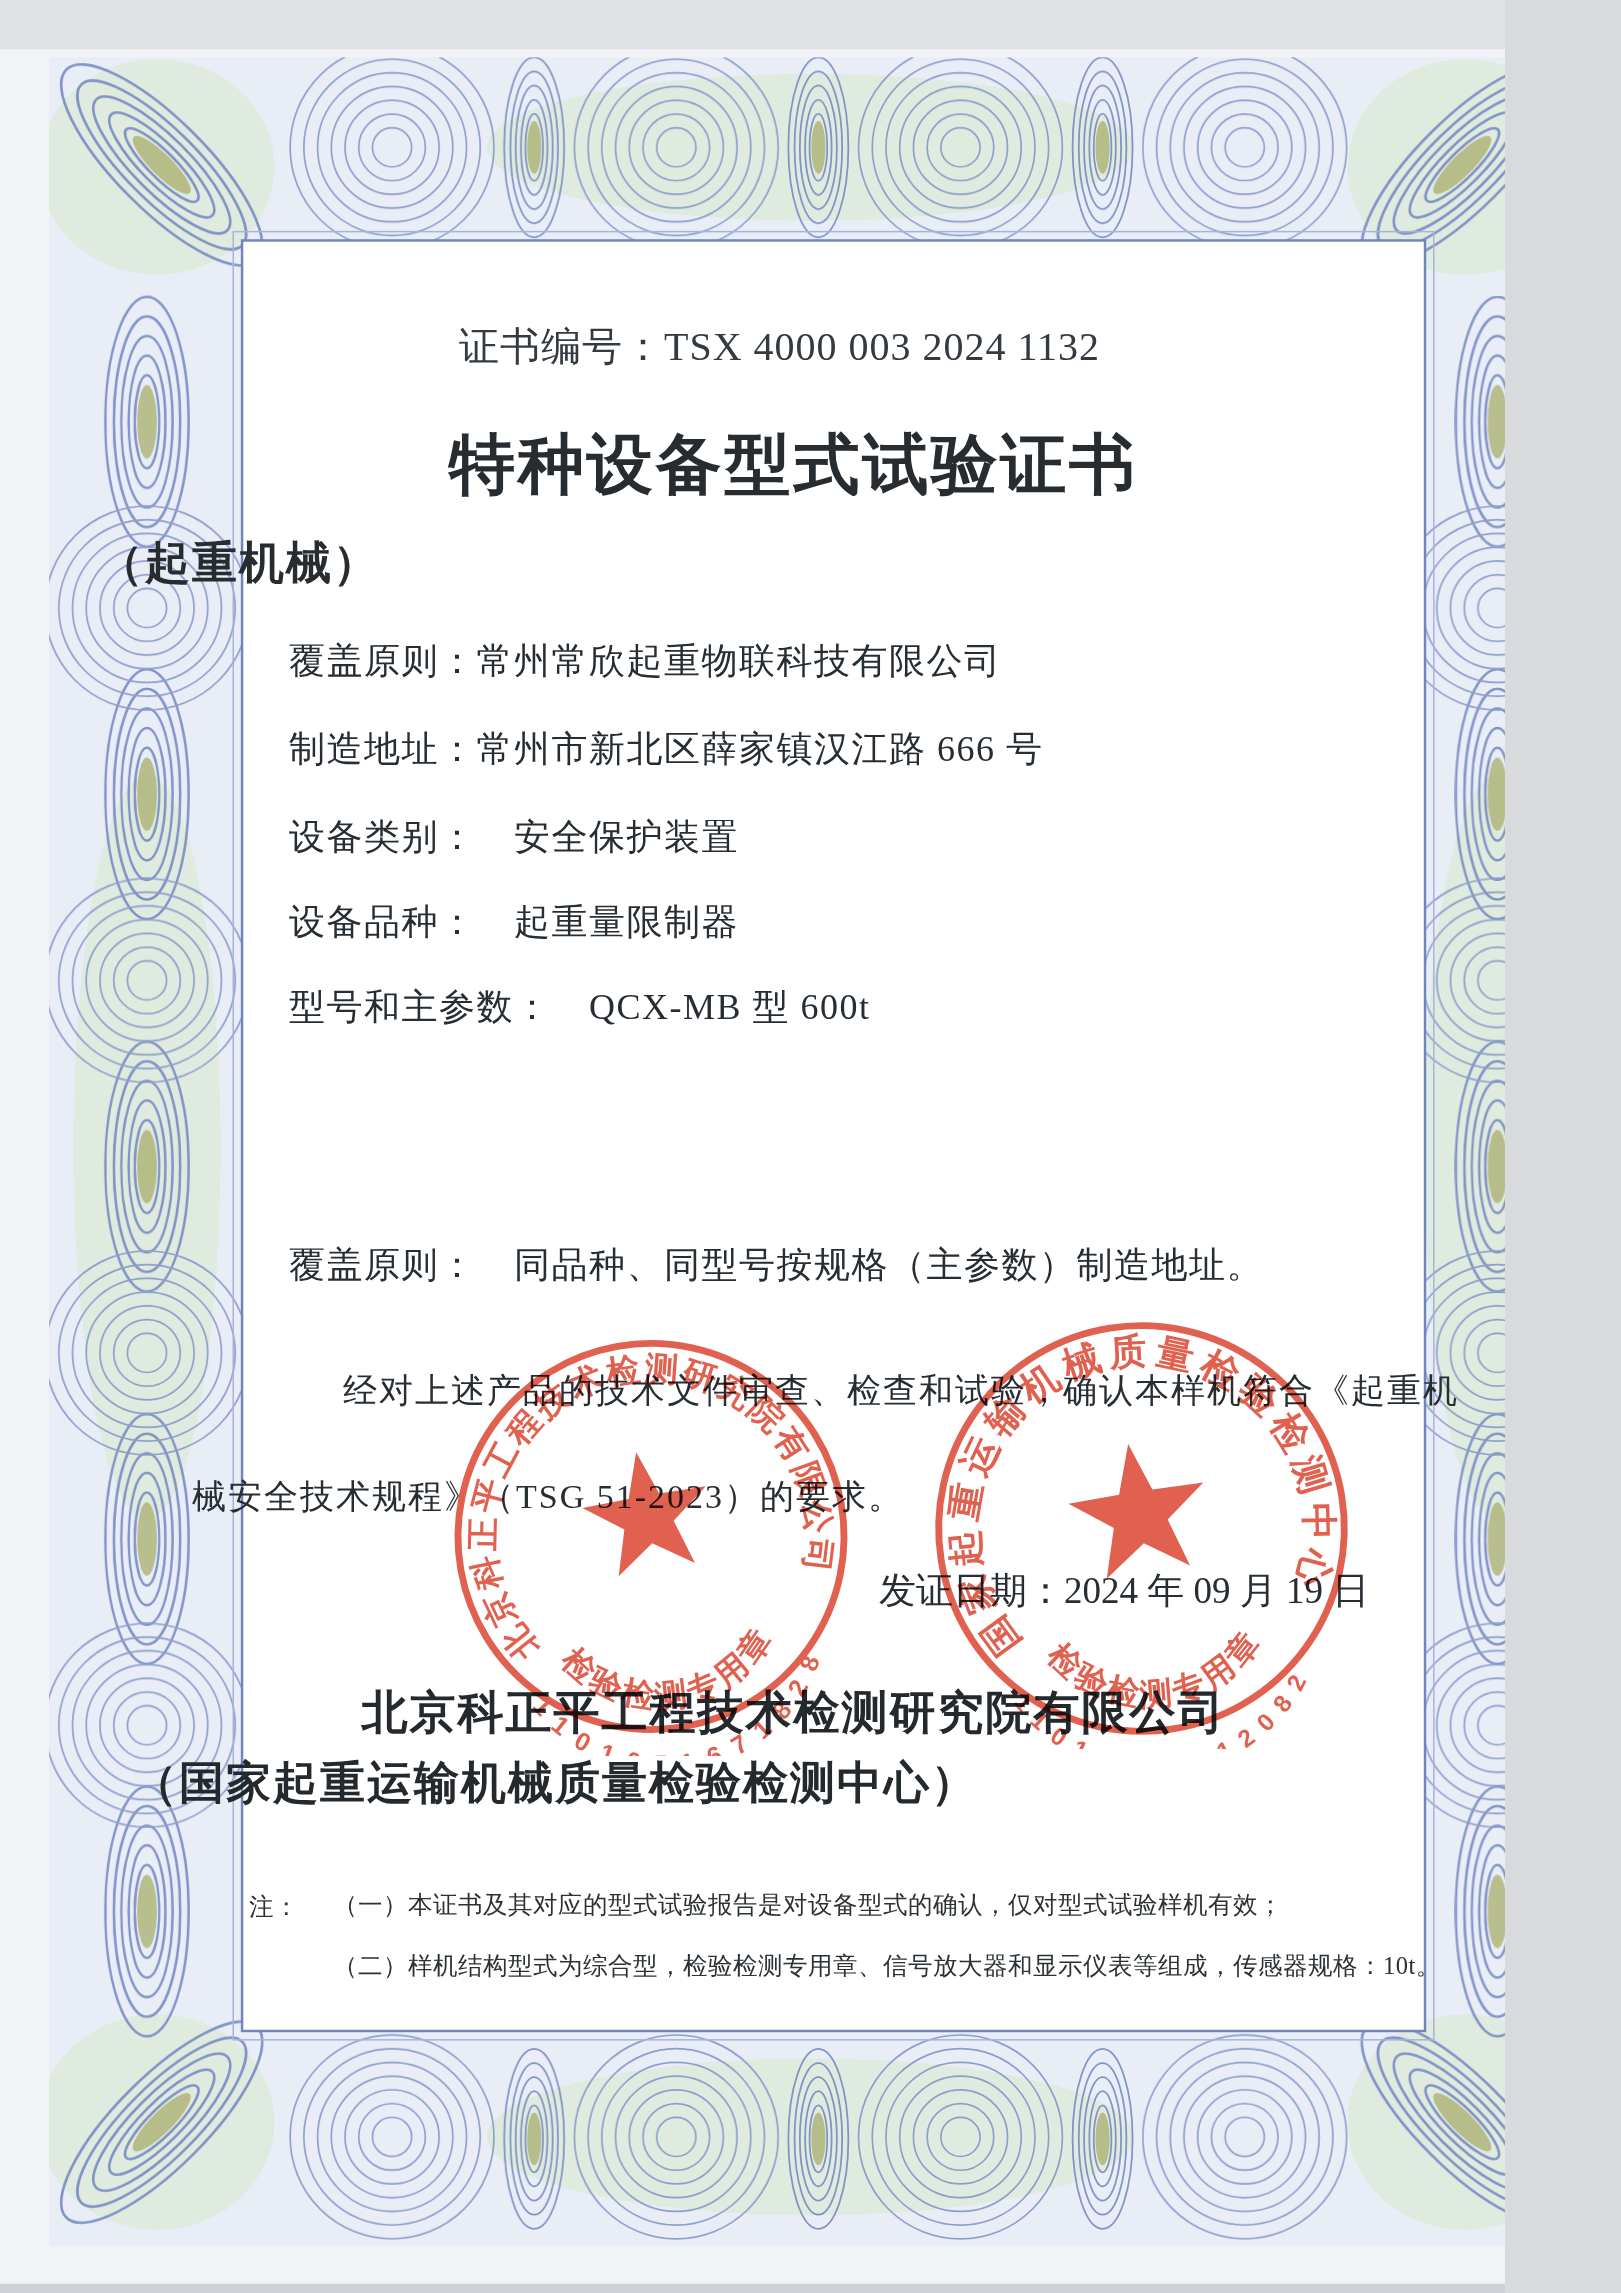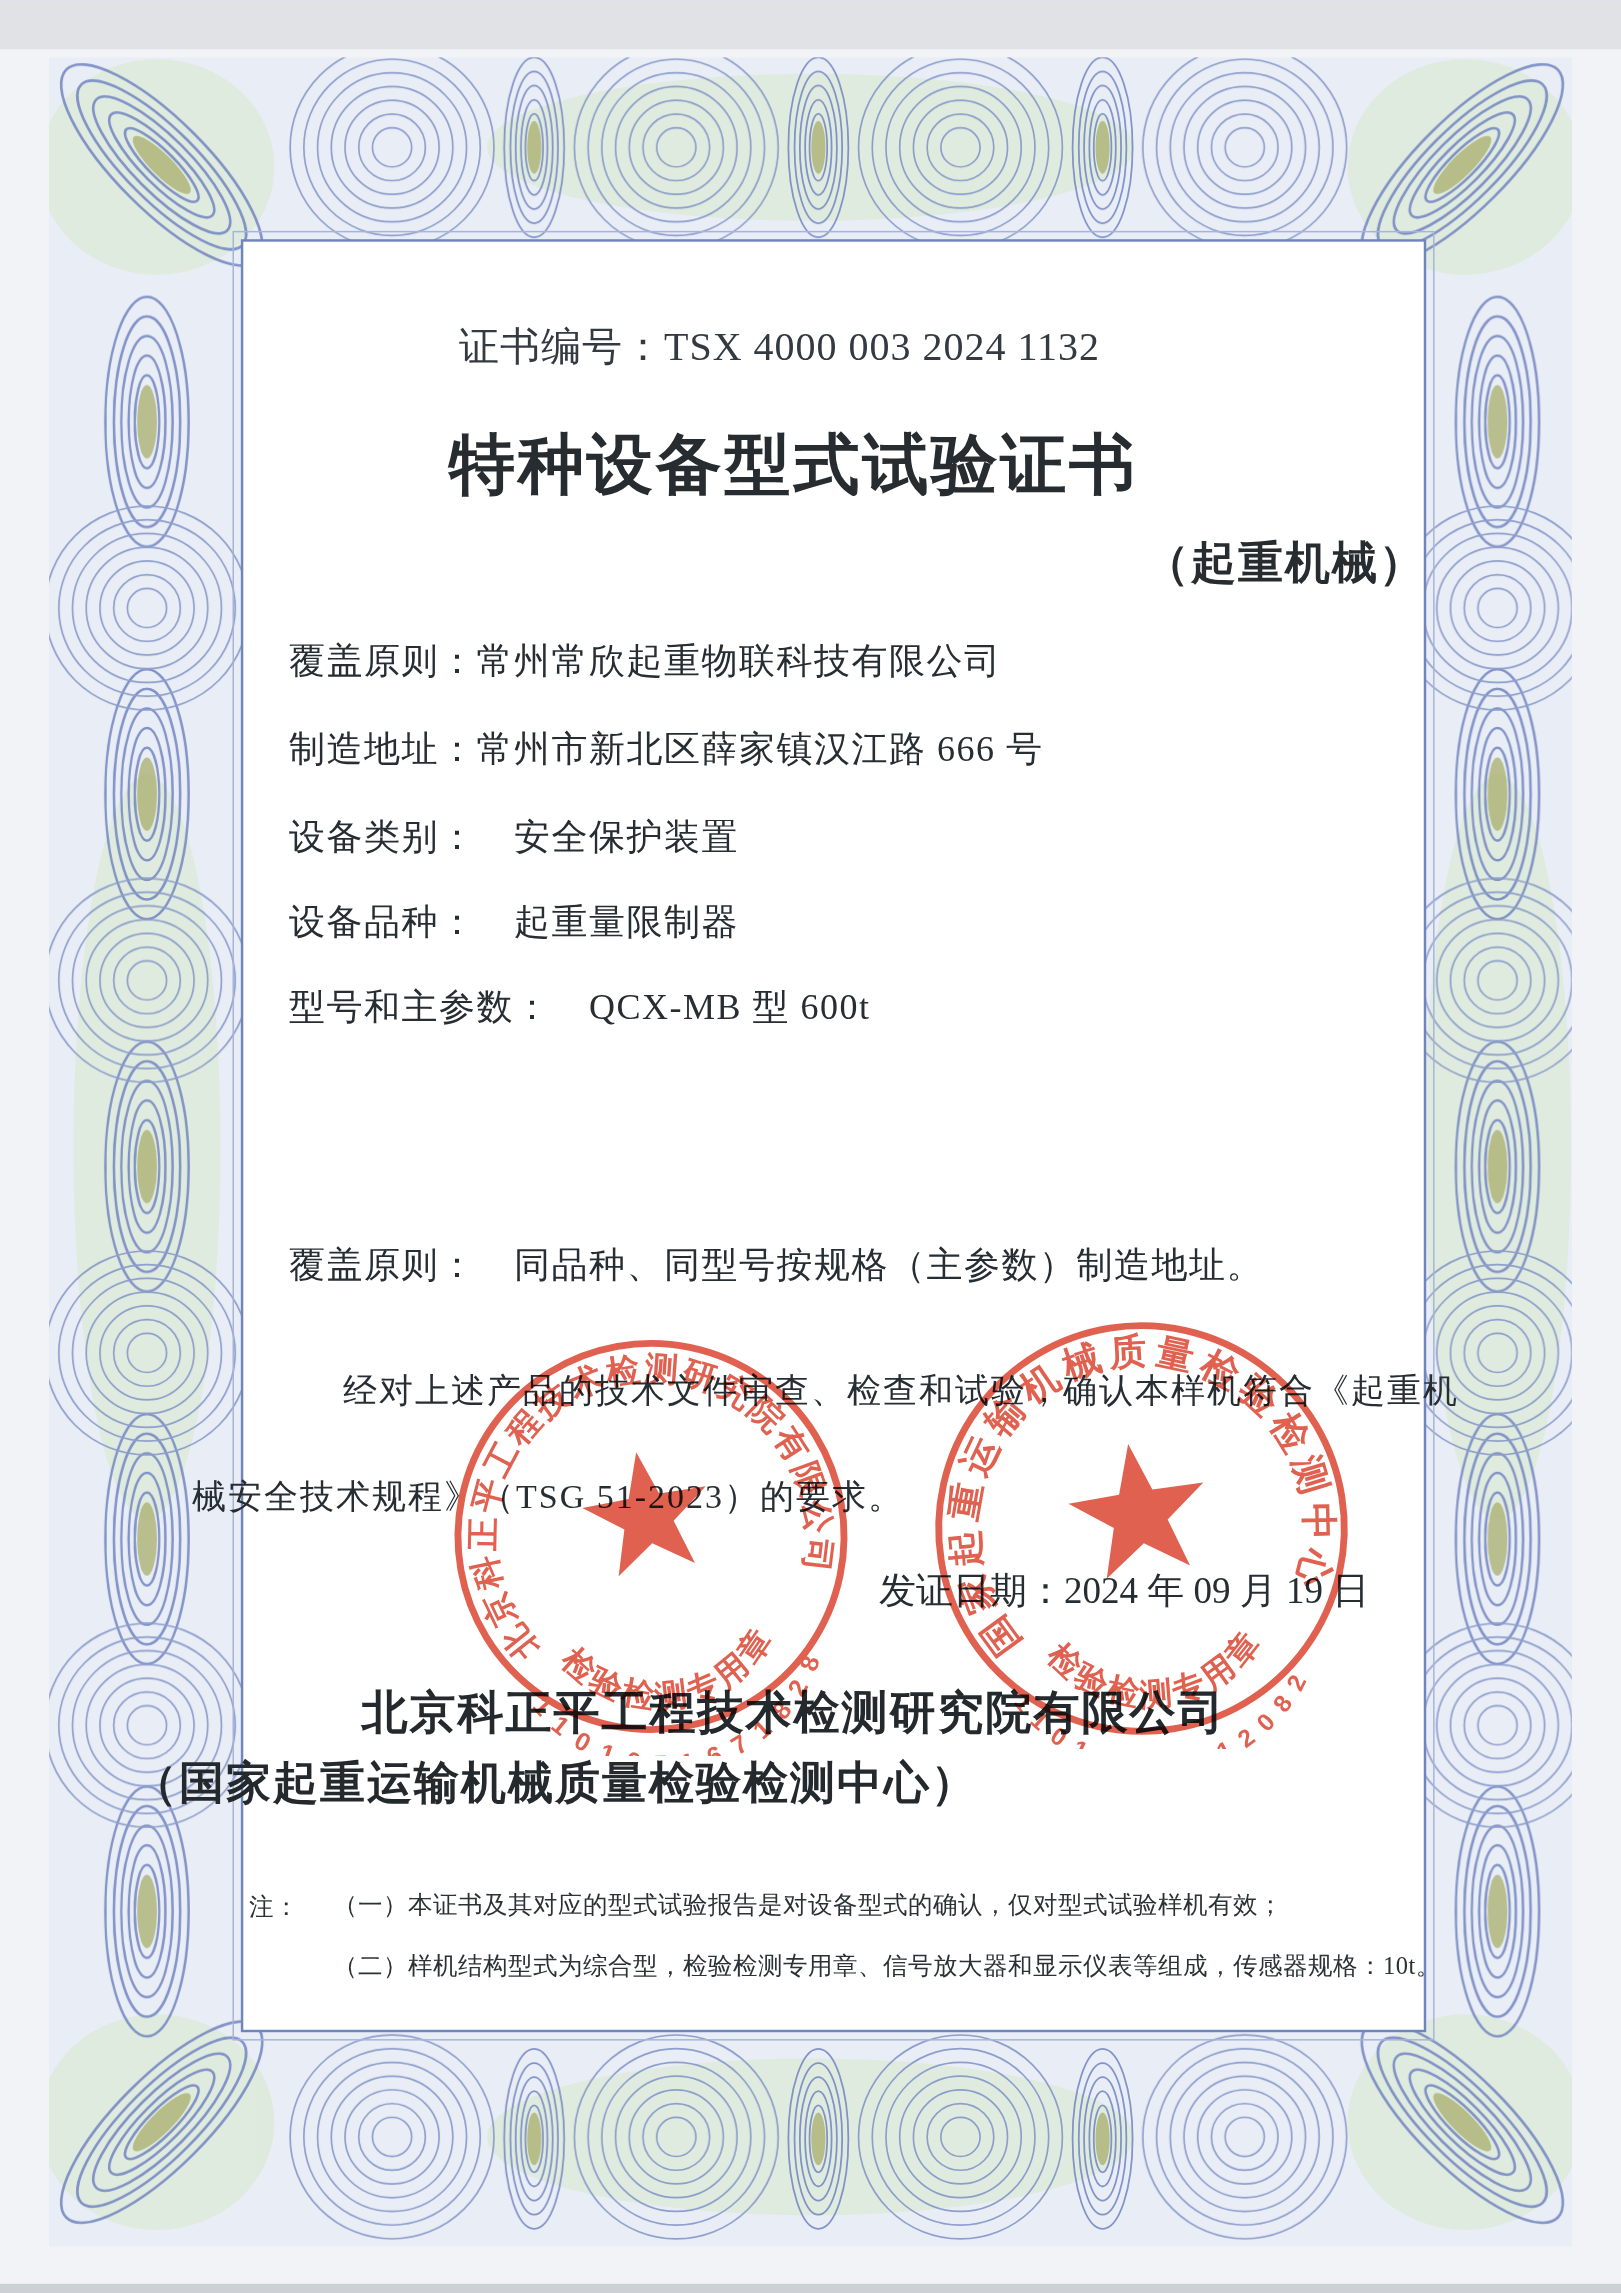--- a/index.html
+++ b/index.html
@@ -1,30 +1,30 @@
 <!DOCTYPE html>
 <html><head>
 <meta charset="utf-8">
 <style>
   html,body{margin:0;padding:0;background:#d8dadd;}
   .page{
     position:relative;
-    width:1621px;height:2294px;
-    background:#c4b5fd;
+    width:1505px;height:2294px;
+    background:#bef264;
     overflow:hidden;
     font-family:"Liberation Serif","DejaVu Serif",serif;
     color:#2b3134;
   }
   .layer{position:absolute;left:0;top:0;}
   .border-svg{z-index:1;}
   .txt{position:absolute;z-index:3;white-space:nowrap;}
   .hei{font-family:"Liberation Sans","DejaVu Sans",sans-serif;font-weight:bold;}
   .cert-no{left:459px;top:319px;font-size:40px;letter-spacing:1px;color:#333a41;}
   .title{left:132px;top:420px;width:1323px;text-align:center;font-size:66px;letter-spacing:2.9px;color:#272c31;}
-  .subtitle{left:98px;top:533px;width:1328px;text-align:right;font-size:45px;letter-spacing:2px;color:#272c31;}
+  .subtitle{left:98px;top:533px;width:1328px;text-align:left;font-size:45px;letter-spacing:2px;color:#272c31;}
   .field{left:289px;font-size:36px;letter-spacing:1.5px;color:#272e33;}
   .statement{font-size:34px;letter-spacing:2px;color:#272e33;}
   .date-line{left:879px;top:1566px;font-size:37px;color:#272e33;}
   .issuer1{left:132px;top:1682px;width:1323px;text-align:center;font-size:46px;letter-spacing:2px;color:#24292d;}
   .issuer2{left:132px;top:1753px;width:1323px;text-align:left;font-size:45px;letter-spacing:2px;color:#24292d;}
   .note{font-size:24.5px;letter-spacing:0.5px;color:#2b3134;}
   .stamp{position:absolute;z-index:5;mix-blend-mode:multiply;opacity:0.9;}
   .stamp text{font-family:"Liberation Sans","DejaVu Sans",sans-serif;font-weight:bold;}
 </style>
 </head>

